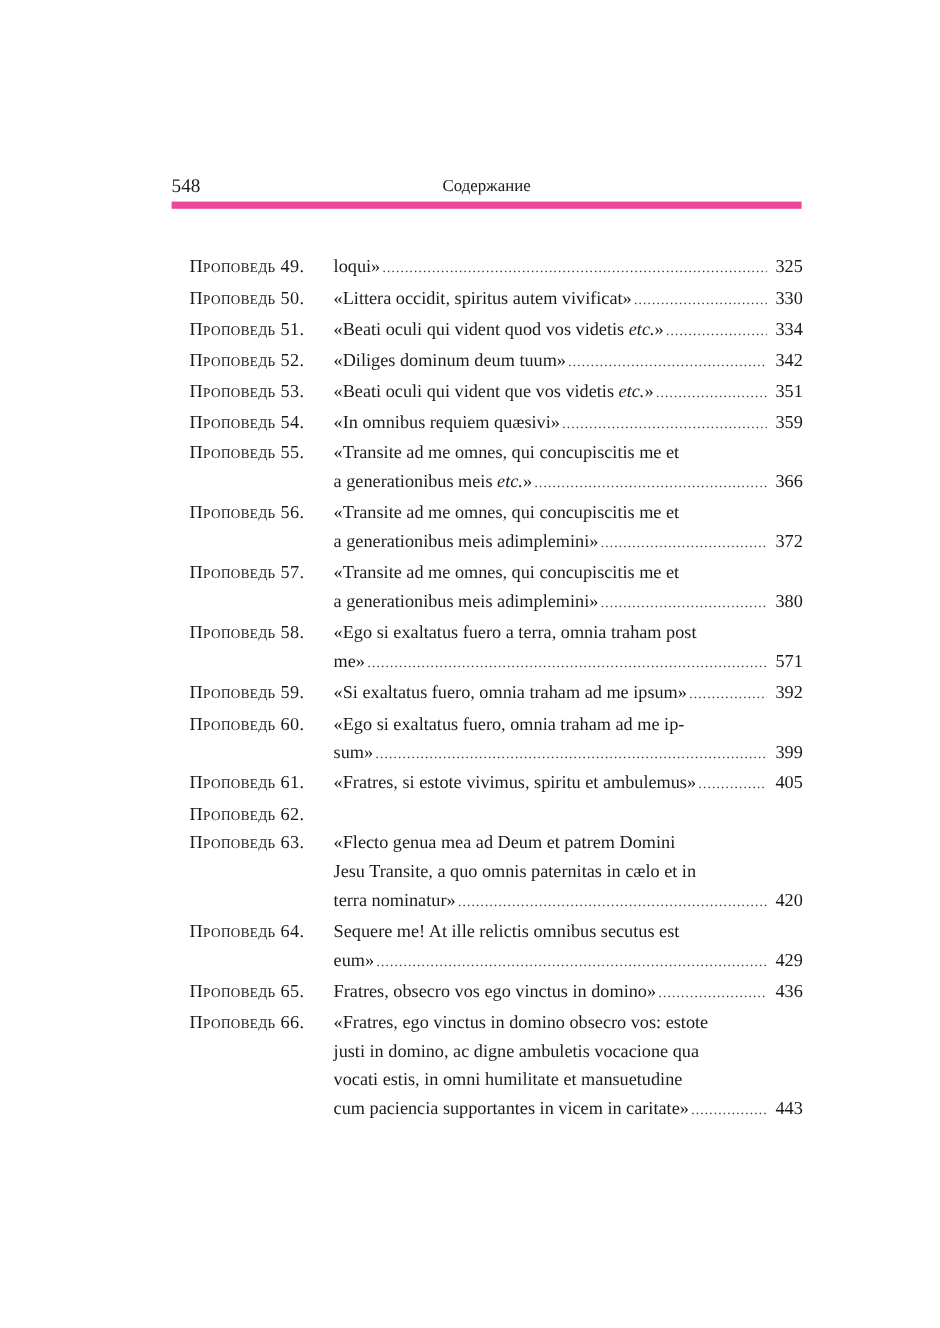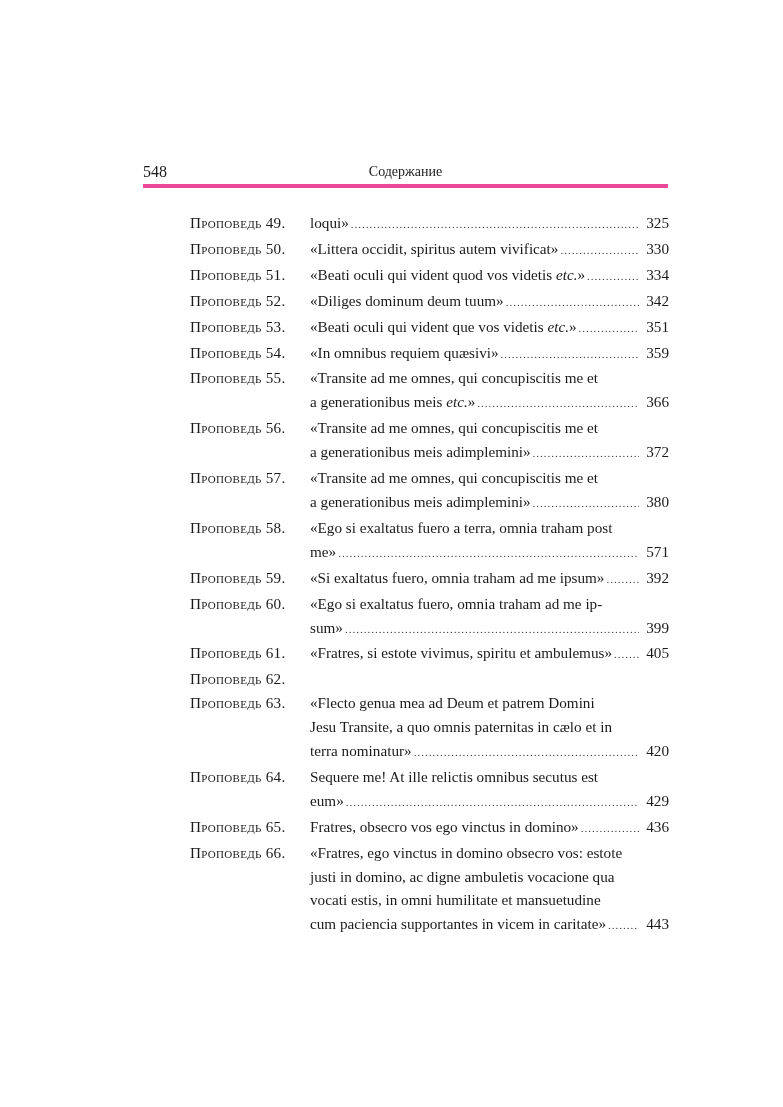--- a/index.html
+++ b/index.html
@@ -11,24 +11,24 @@
       width: 783px;
       height: 1107px;
       position: relative;
       overflow: hidden;
       font-family: "Liberation Serif", "DejaVu Serif", serif;
       color: #1a1a1a;
     }
     .page-header {
       position: absolute;
       left: 143px;
-      top: 160px;
+      top: 144px;
       width: 525px;
       height: 24px;
-      border-bottom: 4px solid #ec4899;
+      border-bottom: 6px solid #ec4899;
     }
     .page-number {
       position: absolute;
       left: 0;
       top: 3px;
       font-size: 16px;
     }
     .running-title {
       position: absolute;
       left: 0;
@@ -48,21 +48,20 @@
       align-items: flex-start;
       font-size: 15.2px;
       line-height: 23.9px;
     }
     .entry-label {
       width: 120px;
       flex: 0 0 120px;
       white-space: nowrap;
       font-variant: small-caps;
       letter-spacing: 0.3px;
-      margin-left: 32px;
     }
     .entry-body {
       flex: 1 1 auto;
       min-width: 0;
     }
     .line {
       display: flex;
       align-items: baseline;
       white-space: nowrap;
     }

